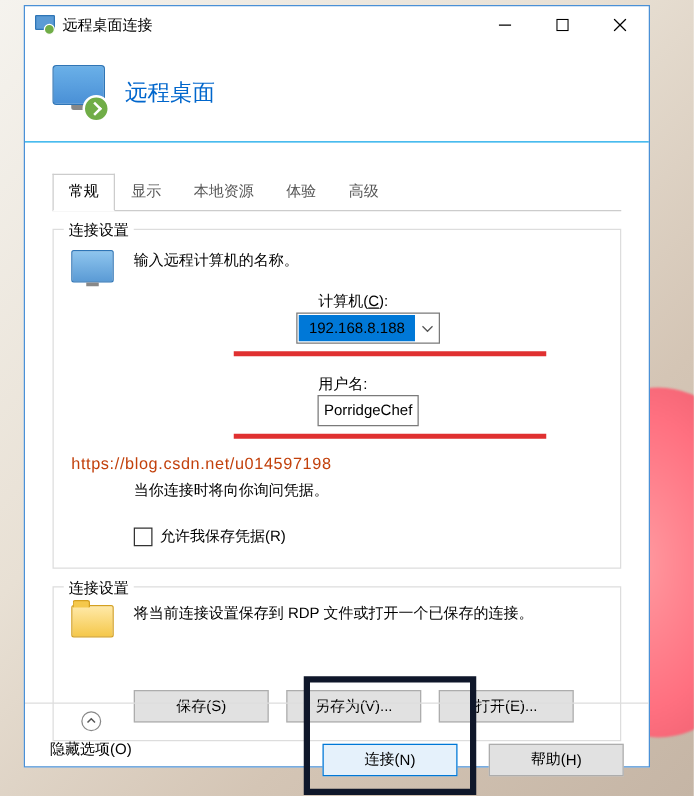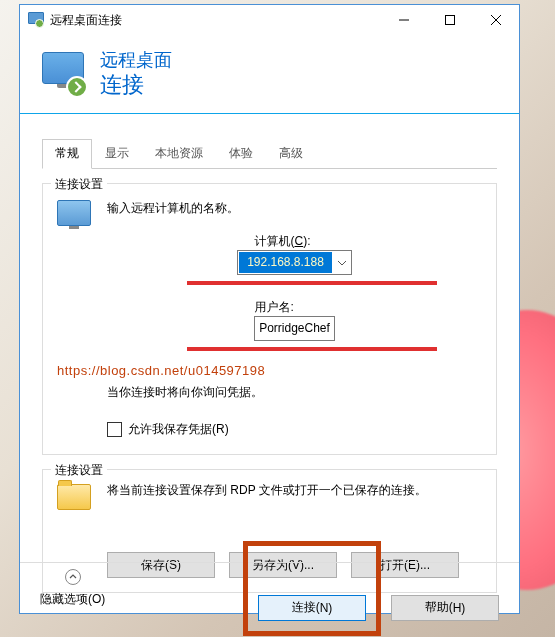--- a/index.html
+++ b/index.html
@@ -101,21 +101,21 @@
   .login-fields{flex:1;}
   .prompt{margin:4px 0 16px 0;}
   .row{display:flex;align-items:center;margin-bottom:6px;flex-direction:column;}
   .row .lbl{width:80px;}
   .row .u{text-decoration:underline;}
   .combo{
     flex:1;height:23px;border:1px solid #7a7a7a;display:flex;align-items:center;
     position:relative;background:#fff;
   }
   .combo-value{
-    flex:1;padding:0 8px;background:#0078d7;color:#fef9c3;line-height:21px;
+    flex:1;padding:0 8px;background:#0078d7;color:#000000;line-height:21px;
     height:21px;margin:1px;
   }
   .combo-arrow{
     width:18px;height:23px;display:flex;align-items:center;justify-content:center;
   }
   .combo-arrow svg{stroke:#555;fill:none;stroke-width:1;}
   .redbar{height:4px;background:#e03030;}
   .redbar.r1{margin:0 0 14px 0;width:250px;}
   .txt{
     flex:1;height:23px;border:1px solid #7a7a7a;padding:0 4px;
@@ -154,21 +154,21 @@
   }
   .hide-opts{display:flex;align-items:center;gap:6px;flex-direction:column;}
   .hide-opts .circ{
     width:14px;height:14px;border:1px solid #888;border-radius:50%;
     display:flex;align-items:center;justify-content:center;
   }
   .hide-opts .circ svg{stroke:#555;fill:none;stroke-width:1.2;}
   .footer-btns{margin-left:auto;display:flex;gap:10px;align-items:center;}
   .btn.primary{border:1px solid #0078d7;background:#e5f1fb;}
   .highlight-box{
-    border:5px solid #c2410c;padding:10px;display:flex;align-items:center;justify-content:center;
+    border:5px solid #0f172a;padding:10px;display:flex;align-items:center;justify-content:center;
   }
 </style>
 </head>
 <body>
 
 <div class="bg-deco"></div>
 
 <div class="window">
 
   <div class="titlebar">
@@ -197,21 +197,20 @@
     </div>
   </div>
 
   <div class="header">
     <div class="big-icon">
       <div class="monitor"></div>
         <div class="circle"></div>
     </div>
     <div class="header-text">
       <div class="line1">远程桌面</div>
-      <div class="line2">连接</div>
     </div>
   </div>
 
   <div class="tabstrip">
     <div class="tab active">常规</div>
     <div class="tab">显示</div>
     <div class="tab">本地资源</div>
     <div class="tab">体验</div>
     <div class="tab">高级</div>
   </div>

